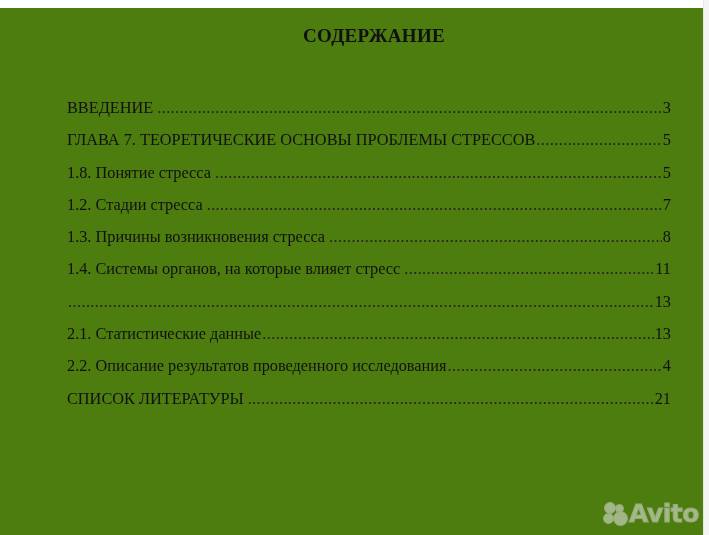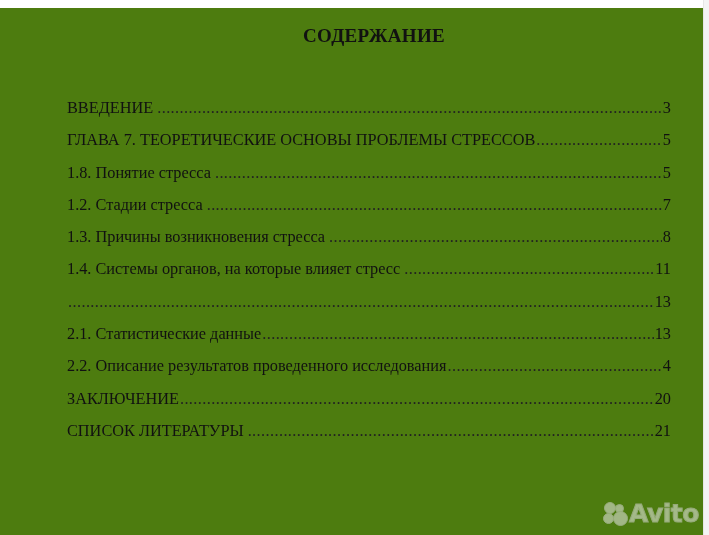--- a/index.html
+++ b/index.html
@@ -150,25 +150,20 @@
     <li class="toc-row tight">
       <span class="toc-label">2.1. Статистические данные</span>
       <span class="toc-leader"></span>
       <span class="toc-page">13</span>
     </li>
     <li class="toc-row tight">
       <span class="toc-label">2.2. Описание результатов проведенного исследования</span>
       <span class="toc-leader"></span>
       <span class="toc-page">4</span>
     </li>
-    <li class="toc-row tight">
-      <span class="toc-label">ЗАКЛЮЧЕНИЕ</span>
-      <span class="toc-leader"></span>
-      <span class="toc-page">20</span>
-    </li>
     <li class="toc-row">
       <span class="toc-label">СПИСОК ЛИТЕРАТУРЫ</span>
       <span class="toc-leader"></span>
       <span class="toc-page">21</span>
     </li>
   </ul>
 </div>
 
 <div class="edge"></div>
 

